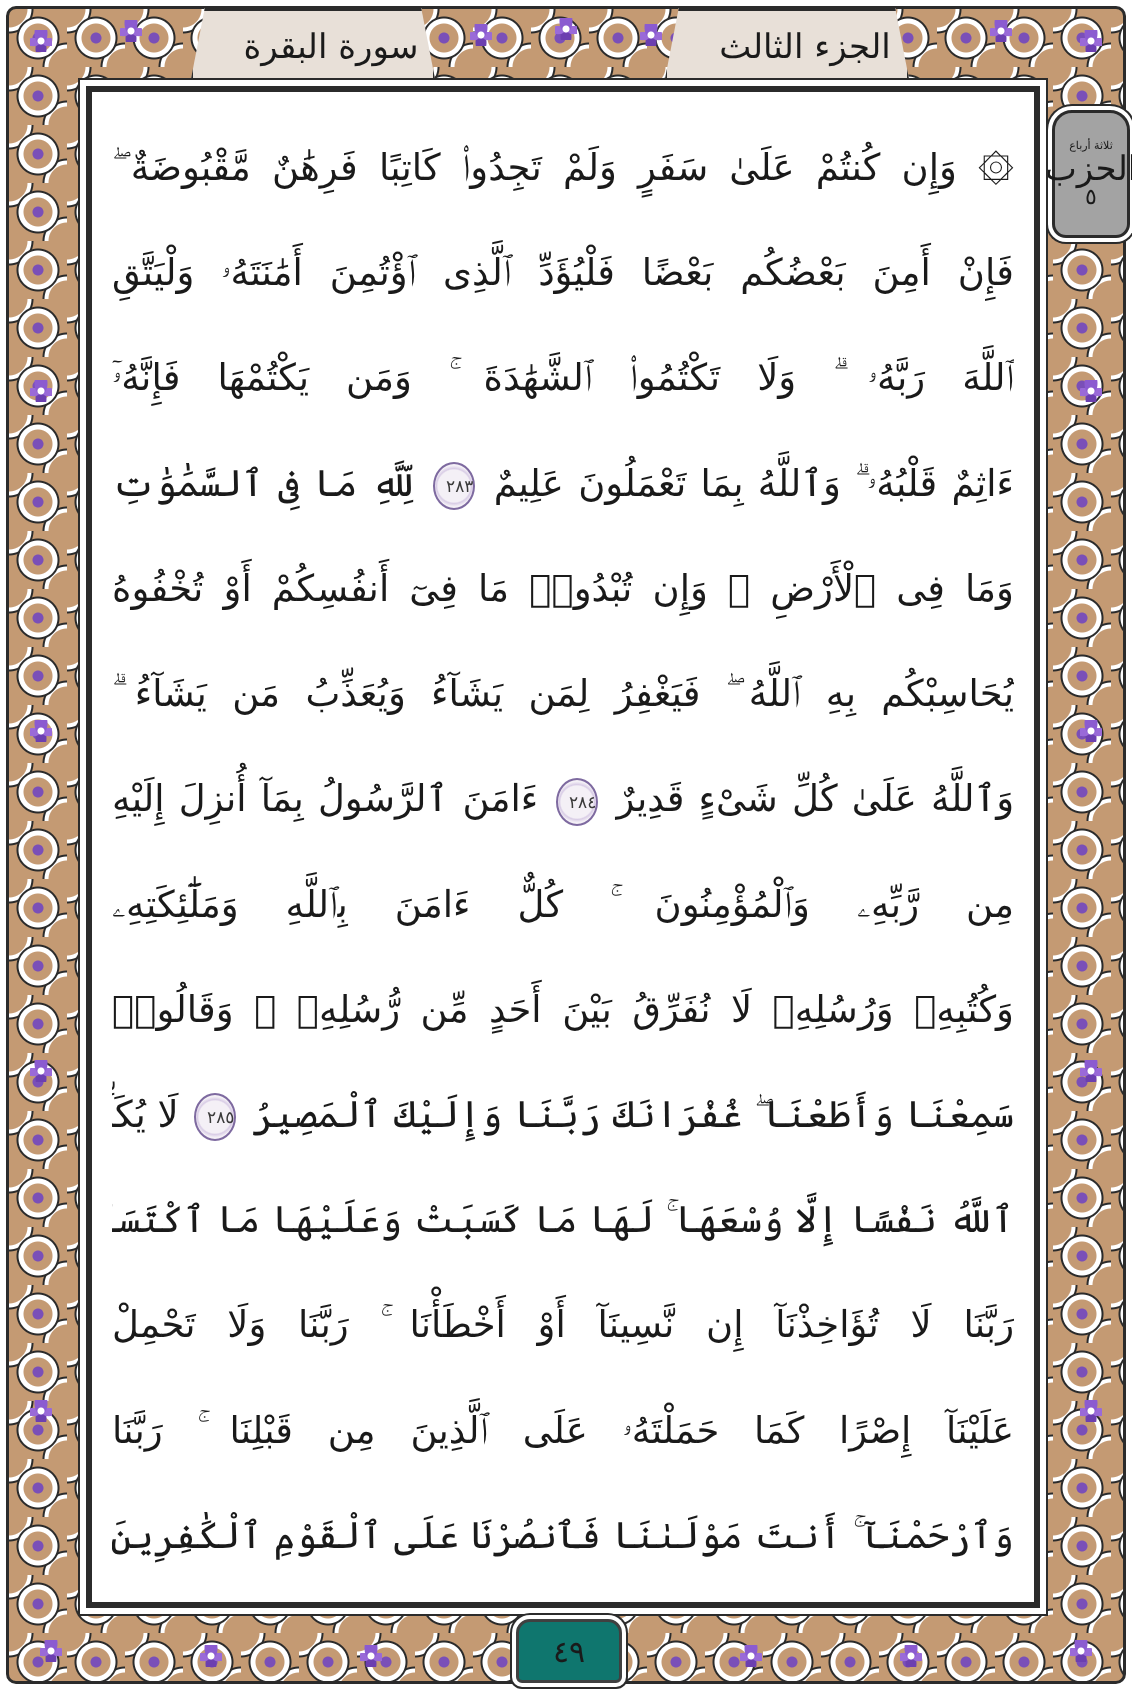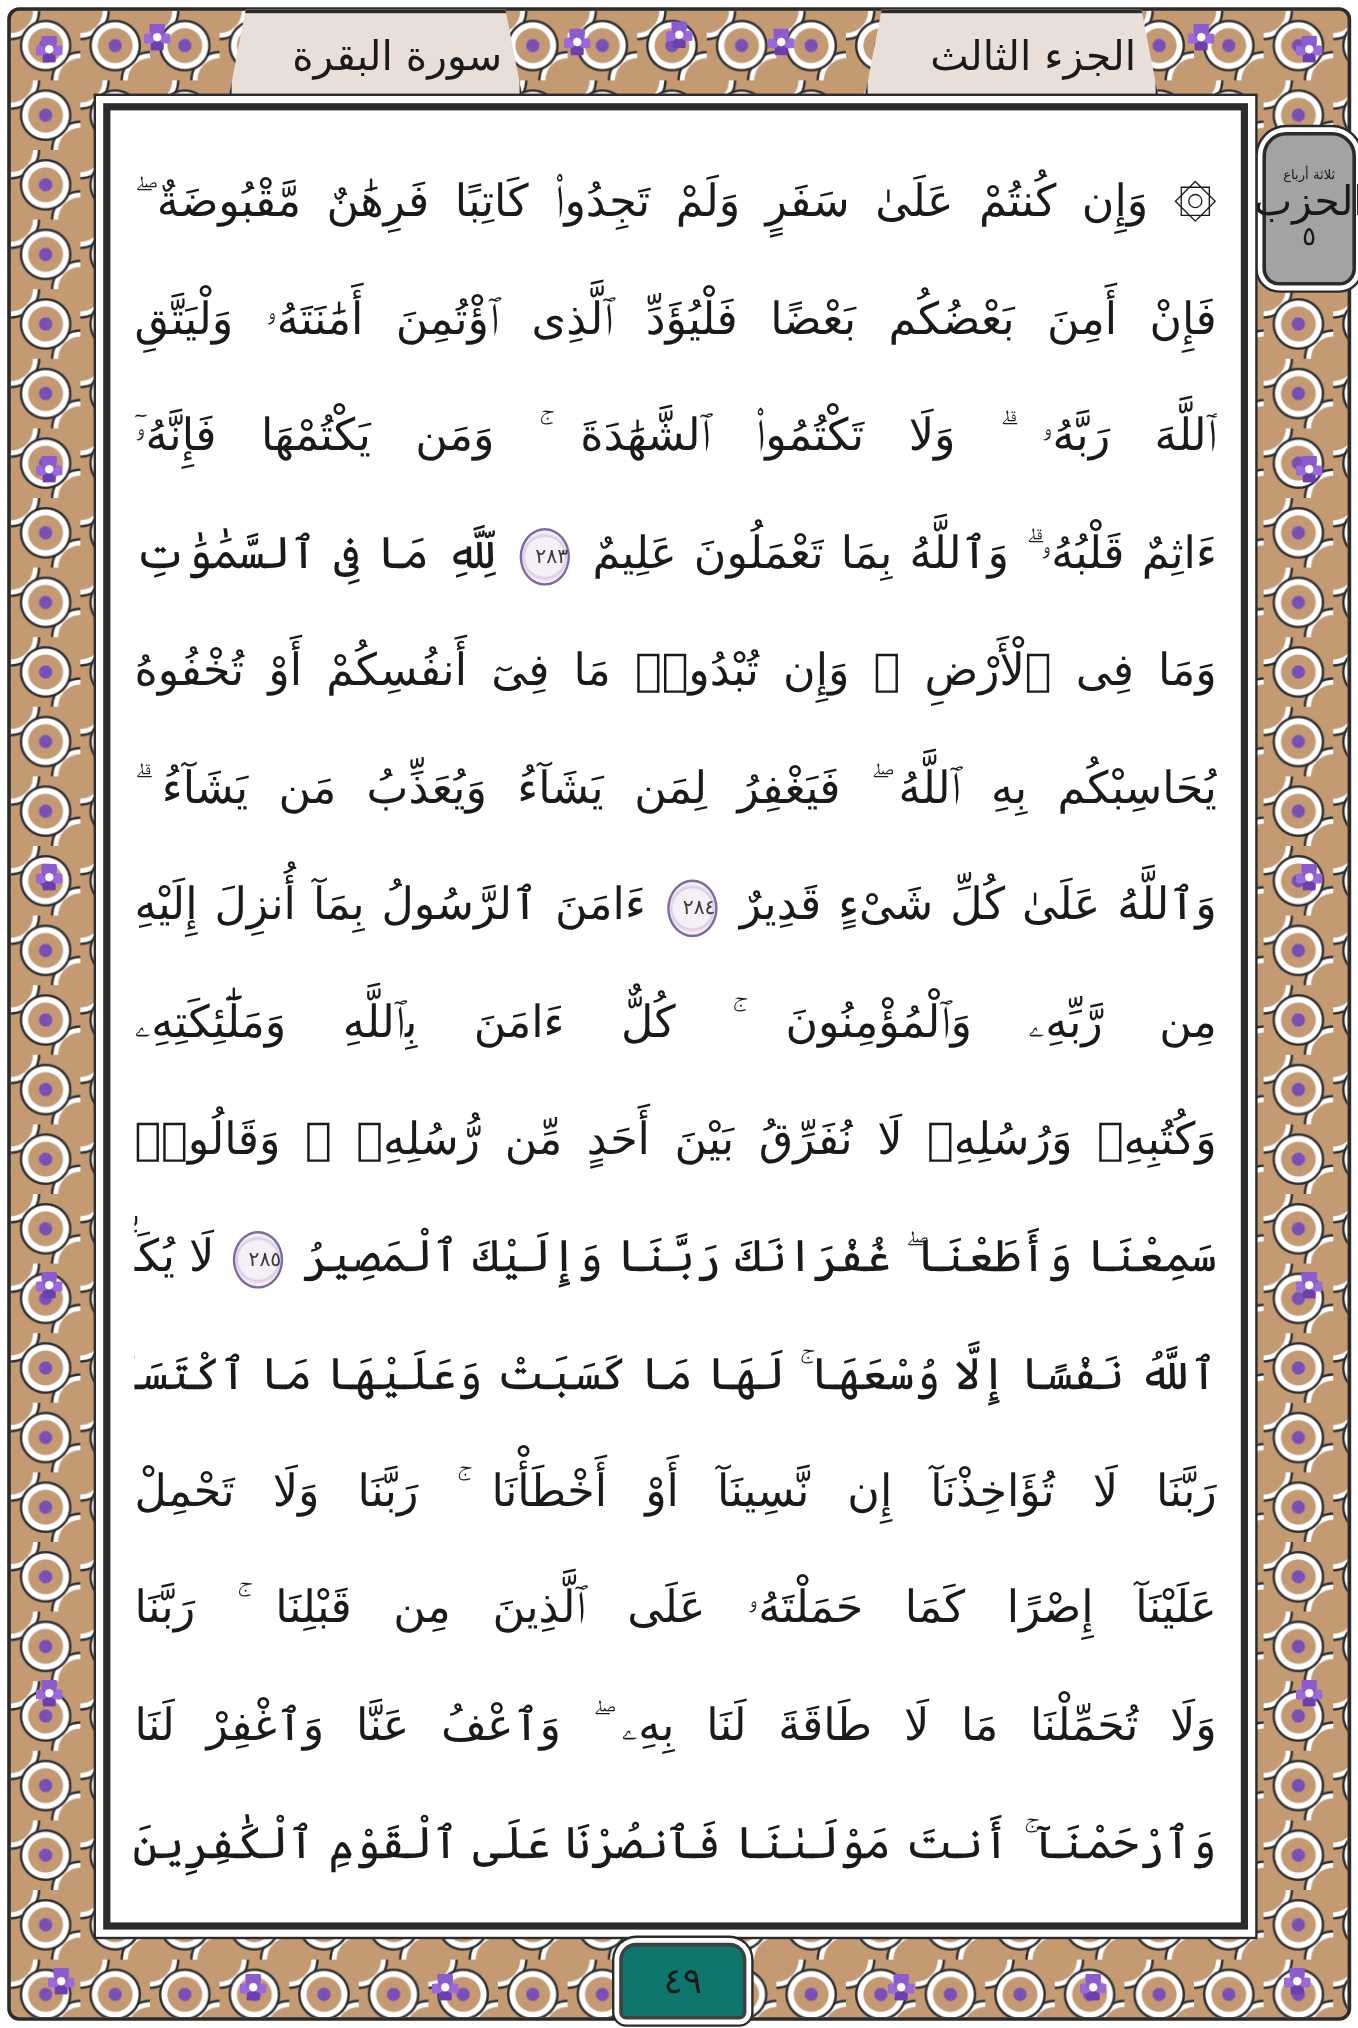--- a/index.html
+++ b/index.html
@@ -36,21 +36,21 @@
     background:#e8e0d8;
     border:3px solid #2b2b2b;
     box-shadow: 0 0 0 5px #ffffff, 0 0 0 7px #2b2b2b;
     display:flex; align-items:center; justify-content:center;
     clip-path: polygon(6% 0, 94% 0, 100% 100%, 0 100%);
   }
   .cartouche span {
     font-family: "DejaVu Serif", serif;
     font-size:34px; color:#1a1a1a; direction:rtl;margin-left:36px;
   }
-  #cart-juz { left:720px; width:240px; }
+  #cart-juz { left:664px; width:240px; }
   #cart-surah { left:190px; width:240px; }
   
   .frame {
     position:absolute; left:86px; top:86px; width:954px; height:1522px;
     background:#ffffff;
     border:6px solid #2b2b2b;
     box-shadow: 0 0 0 6px #ffffff, 0 0 0 8px #2b2b2b;
     box-sizing:border-box;
     padding-left:47px;
   }
@@ -154,21 +154,20 @@
     <div class="line"><span>مِن رَّبِّهِۦ وَٱلْمُؤْمِنُونَ ۚ كُلٌّ ءَامَنَ بِٱللَّهِ وَمَلَٰٓئِكَتِهِۦ</span></div>
     <div class="line"><span>وَكُتُبِهِۦ وَرُسُلِهِۦ لَا نُفَرِّقُ بَيْنَ أَحَدٍ مِّن رُّسُلِهِۦ ۚ وَقَالُوا۟</span></div>
     <div class="line">
       <span>سَمِعْنَا وَأَطَعْنَا ۖ غُفْرَانَكَ رَبَّنَا وَإِلَيْكَ ٱلْمَصِيرُ</span>
       <span class="ayah-marker">٢٨٥</span>
       <span>لَا يُكَلِّفُ</span>
     </div>
     <div class="line"><span>ٱللَّهُ نَفْسًا إِلَّا وُسْعَهَا ۚ لَهَا مَا كَسَبَتْ وَعَلَيْهَا مَا ٱكْتَسَبَتْ ۗ</span></div>
     <div class="line"><span>رَبَّنَا لَا تُؤَاخِذْنَآ إِن نَّسِينَآ أَوْ أَخْطَأْنَا ۚ رَبَّنَا وَلَا تَحْمِلْ</span></div>
     <div class="line"><span>عَلَيْنَآ إِصْرًا كَمَا حَمَلْتَهُۥ عَلَى ٱلَّذِينَ مِن قَبْلِنَا ۚ رَبَّنَا</span></div>
-    <div class="line"><span>وَلَا تُحَمِّلْنَا مَا لَا طَاقَةَ لَنَا بِهِۦ ۖ وَٱعْفُ عَنَّا وَٱغْفِرْ لَنَا</span></div>
     <div class="line">
       <span>وَٱرْحَمْنَآ ۚ أَنتَ مَوْلَىٰنَا فَٱنصُرْنَا عَلَى ٱلْقَوْمِ ٱلْكَٰفِرِينَ</span>
       
     </div>
   </div>
 </div>
 
 <div class="page-num">٤٩</div>
 
 </body></html>

